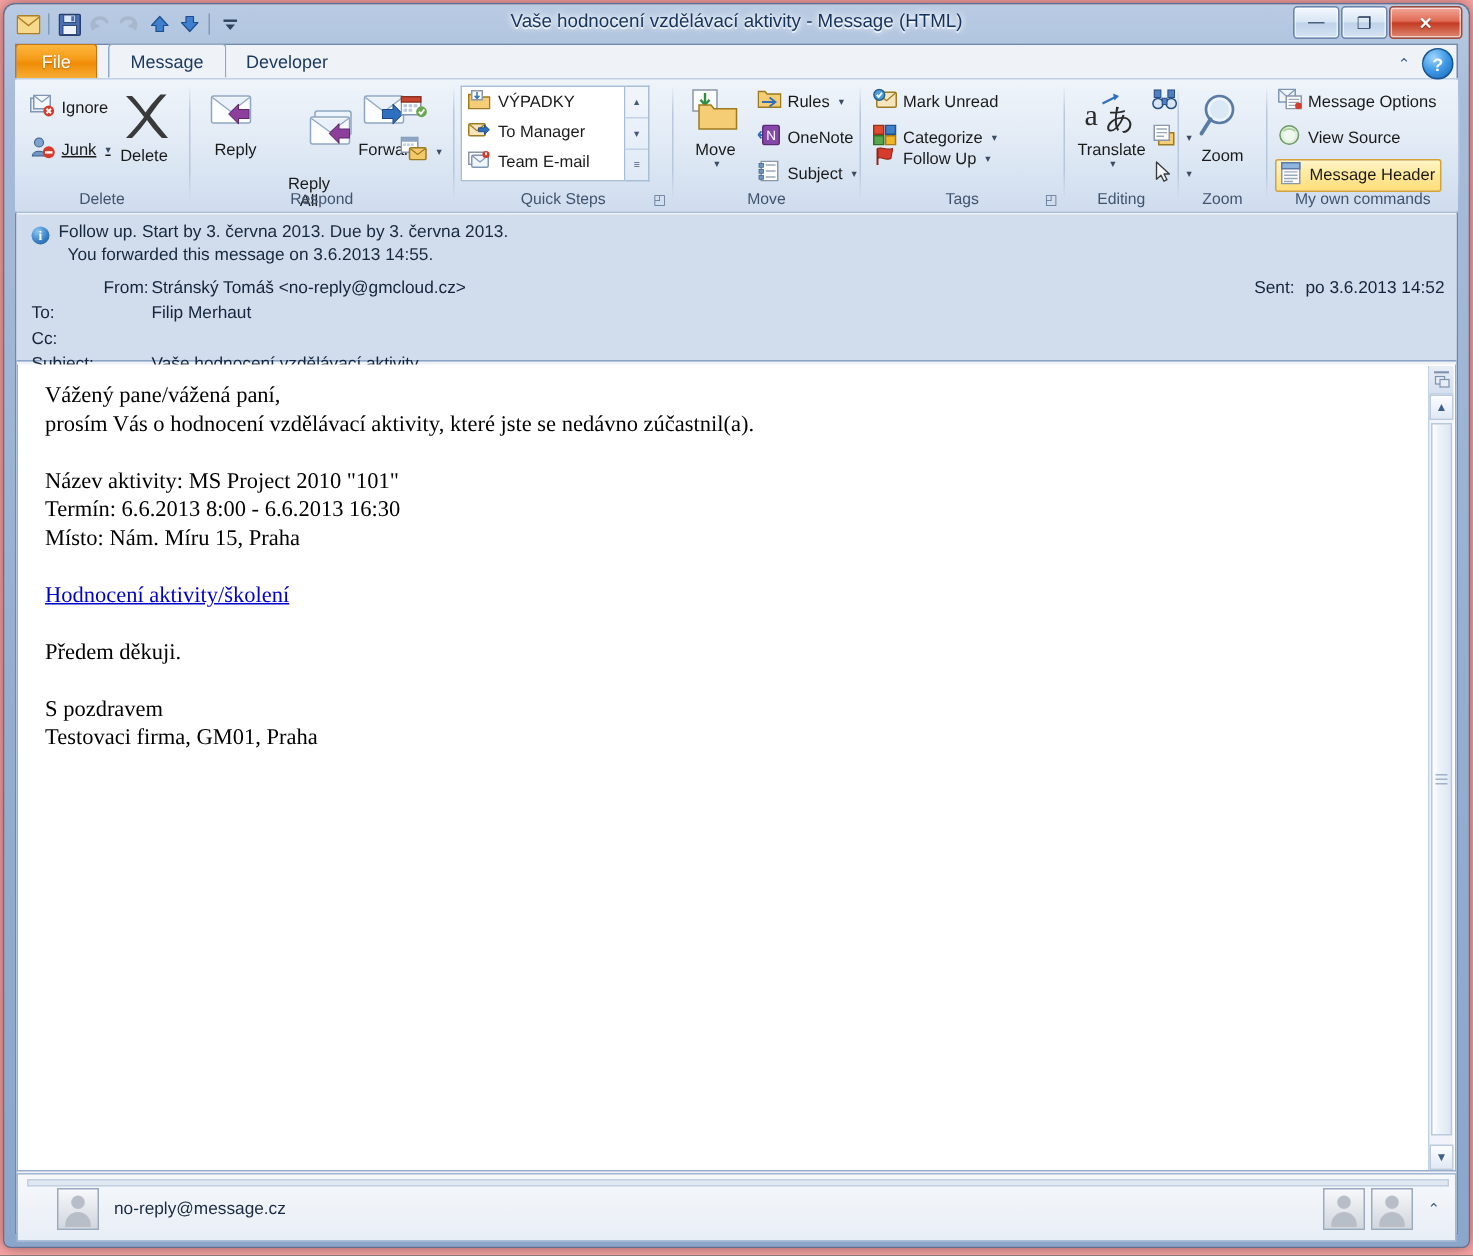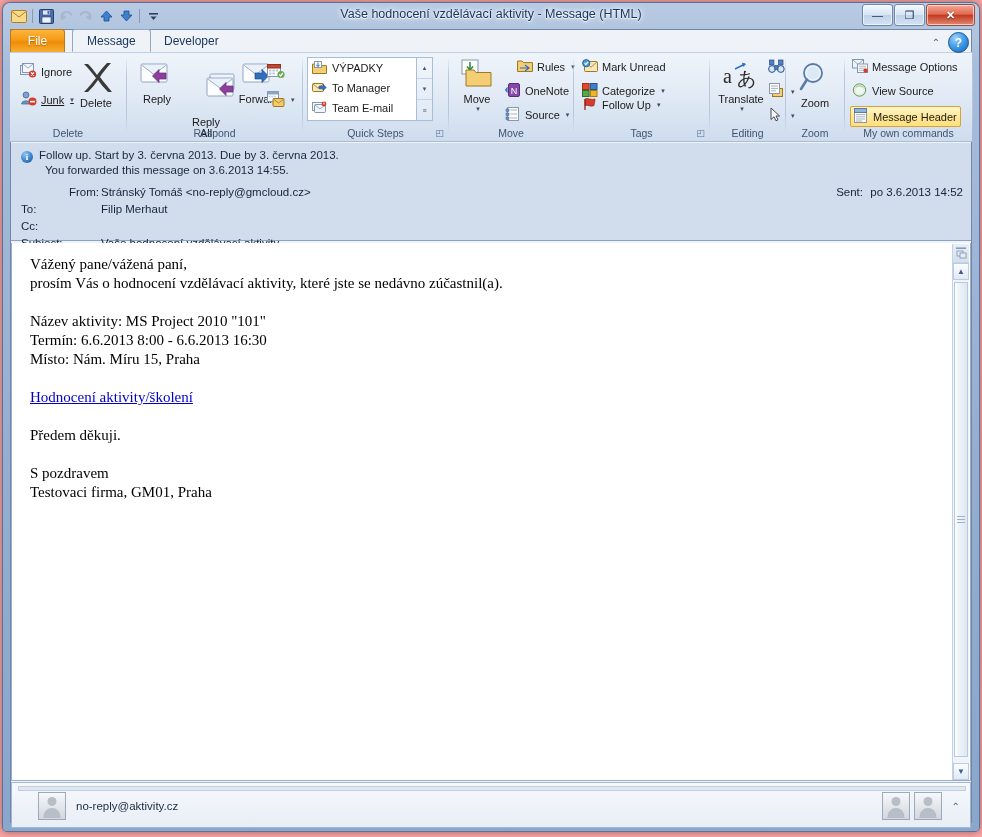--- a/index.html
+++ b/index.html
@@ -597,21 +597,21 @@
           <span class="ico">
             <svg width="32" height="30" viewBox="0 0 32 30">
               <rect x="1" y="1" width="16" height="14" fill="#fdfdfd" stroke="#8a97a8"></rect>
               <path d="M9 3 L9 10 M6 7.5 L9 11 L12 7.5" stroke="#2f8f3f" stroke-width="1.6" fill="none"></path>
               <path d="M5 11 L13 11 L15 13.5 L30 13.5 L30 27 L5 27 Z" fill="#f4cd75" stroke="#9c7a20"></path>
             </svg>
           </span>
           <span class="lbl">Move</span>
           <span class="arr-dn">▾</span>
         </div>
-        <div class="smallcmd" style="left:68px; top:6px;justify-content:space-between;">
+        <div class="smallcmd" style="left:56px; top:6px;justify-content:space-between;">
           <span class="ico">
             <svg width="16" height="14" viewBox="0 0 16 14">
               <path d="M0.5 2 L5 2 L6.4 3.6 L15.5 3.6 L15.5 12.5 L0.5 12.5 Z" fill="#f4cd75" stroke="#9c7a20"></path>
               <path d="M3 9 L11 9 M8 6 L12 9 L8 12" stroke="#2f6fc0" stroke-width="1.2" fill="none"></path>
             </svg>
           </span>
           <span>Rules</span>
           <span class="arr-dn">▾</span>
         </div>
         <div class="smallcmd" style="left:56px; top:30px;">
@@ -631,21 +631,21 @@
               <rect x="1" y="2" width="3" height="2.5" fill="#6f95c2" stroke="#3b5e8c" stroke-width=".5"></rect>
               <rect x="1" y="6" width="3" height="2.5" fill="#6f95c2" stroke="#3b5e8c" stroke-width=".5"></rect>
               <rect x="1" y="10" width="3" height="2.5" fill="#6f95c2" stroke="#3b5e8c" stroke-width=".5"></rect>
               <g stroke="#9aa8ba" stroke-width=".9">
                   <path d="M5.5 3 L12 3"></path>
                   <path d="M5.5 7 L12 7"></path>
                   <path d="M5.5 11 L12 11"></path>
                 </g>
             </svg>
           </span>
-          <span>Source</span>
+          <span>Subject</span>
           <span class="arr-dn">▾</span>
         </div>
         <div class="group-label">Move</div>
         <div class="group-sep" style="left:124px;"></div>
       </div>
 
       <div class="group" style="left:564px; width:135px;">
         <div class="smallcmd" style="left:8px; top:6px;">
           <span class="ico">
             <svg width="16" height="14" viewBox="0 0 16 14">
@@ -850,21 +850,21 @@
             </span>
         </div>
         <div class="sb-dn">▼</div>
       </div>
     </div>
 
     <div class="peoplepane">
       <div class="pp-track"></div>
       <div class="pp-left">
         <div class="avatar"></div>
-        <div class="pp-addr">no-reply@aktivity.cz</div>
+        <div class="pp-addr">no-reply@message.cz</div>
       </div>
       <div class="pp-right">
         <div class="avatar"></div>
         <div class="avatar"></div>
         <div class="pp-chev">⌃</div>
       </div>
     </div>
 
   </div>
 </div>

